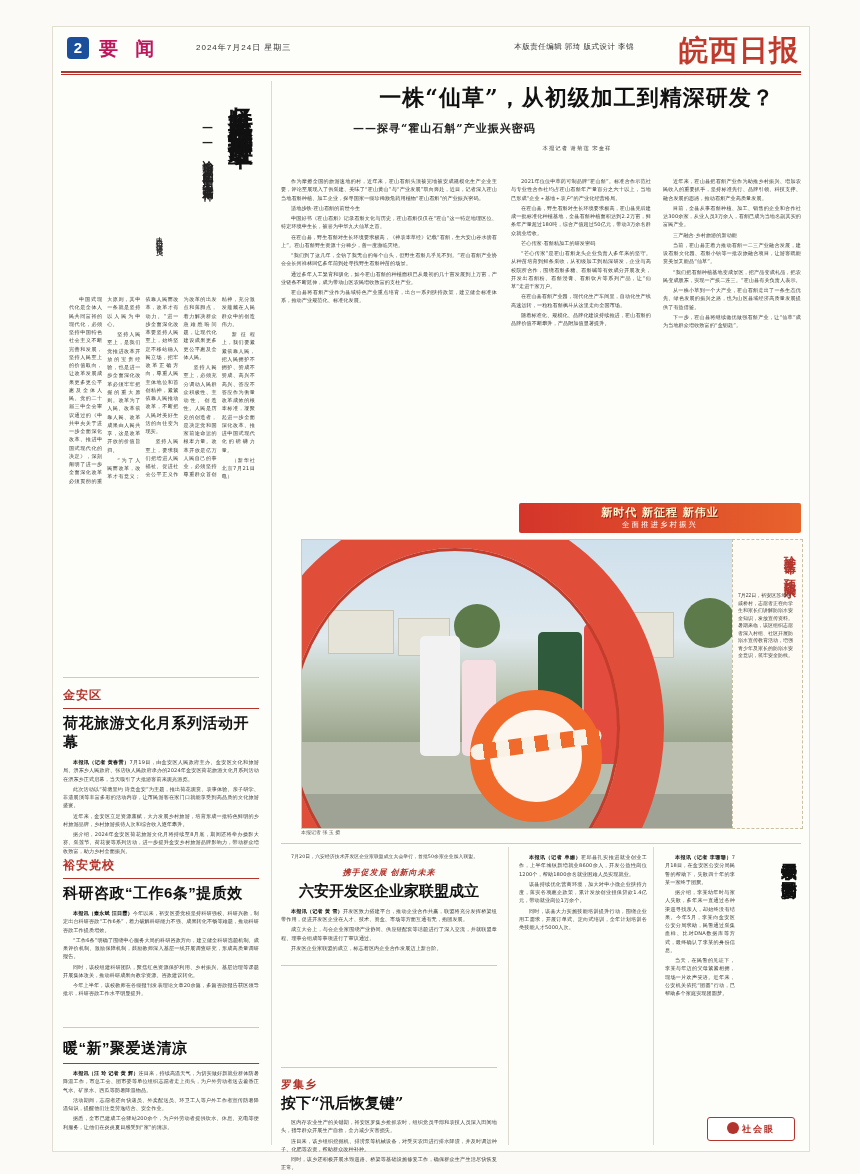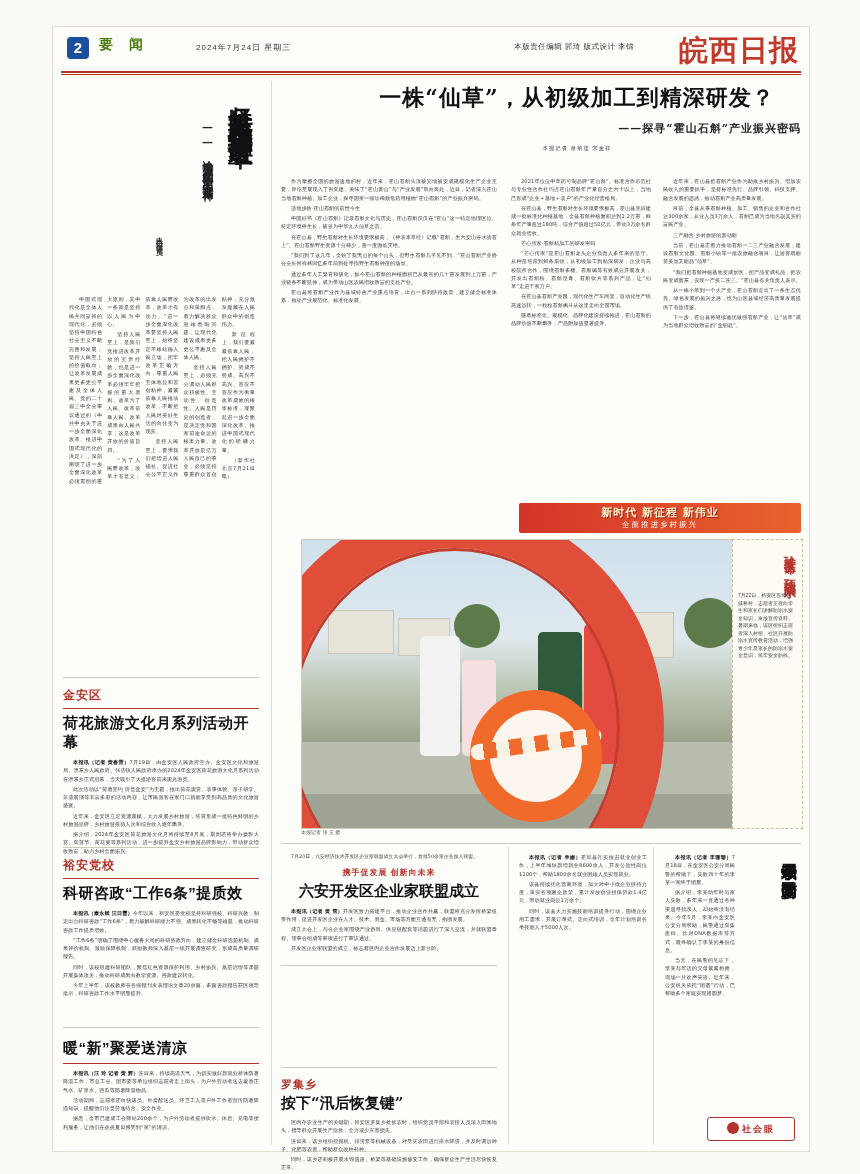--- a/index.html
+++ b/index.html
@@ -13,21 +13,21 @@
     background:#fdfdfa;border:1px solid #e2ded2;
   }
   
   .masthead{position:absolute;left:0;top:0;width:100%;height:46px;}
   .mh-rule{position:absolute;left:8px;right:8px;top:44px;height:2px;background:#b3342c;}
   .mh-rule2{position:absolute;left:8px;right:8px;top:47px;height:1px;background:#b3342c;}
   .pg-num{
     position:absolute;left:14px;top:10px;width:22px;height:22px;border-radius:4px;
     background:#1b4f9c;color:#fff;font-size:15px;font-weight:bold;text-align:center;line-height:22px;
   }
-  .mh-sec{position:absolute;left:46px;top:9px;font-size:14px;letter-spacing:6px;color:#4d7c0f;font-weight:bold;}
+  .mh-sec{position:absolute;left:46px;top:9px;font-size:19px;letter-spacing:6px;color:#be185d;font-weight:bold;}
   .mh-date{position:absolute;left:122px;top:15px;font-size:8px;color:#333;letter-spacing:1px;margin-left:21px;}
   .mh-credit{position:absolute;right:175px;top:15px;font-size:7.5px;color:#333;letter-spacing:.5px;}
   .mh-title{
     position:absolute;right:10px;top:4px;font-size:29px;font-weight:bold;color:#c0392b;
     letter-spacing:1px;font-family:"DejaVu Serif","Liberation Serif",serif;
   }
   
   .col-rule{position:absolute;background:#ddd9cd;width:1px;}
   .hr{position:absolute;background:#cfcabb;height:1px;}
   .hrr{position:absolute;background:#b3342c;height:1px;}
@@ -49,21 +49,21 @@
   
   .lead-left{position:absolute;left:10px;top:54px;width:196px;height:590px;}
   .vt-main{position:absolute;right:6px;top:6px;font-size:25px;letter-spacing:3px;line-height:1.05;}
   .vt-sub{position:absolute;right:46px;top:40px;font-size:11px;letter-spacing:2px;color:#222;line-height:1.1;}
   .vt-auth{position:absolute;right:95px;top:150px;font-size:7px;letter-spacing:2px;color:#333;}
   .l-body{position:absolute;left:6px;top:214px;width:186px;height:380px;}
   .l-body .cols{column-count:5;column-gap:5px;}
   
   .center-lead{position:absolute;left:300px;top:56px;width:448px;}
   .cl-h1{font-size:22px;text-align:center;letter-spacing:1px;}
-  .cl-h2{font-size:11px;text-align:right;margin-top:8px;letter-spacing:1px;color:#222;}
+  .cl-h2{font-size:11px;text-align:left;margin-top:8px;letter-spacing:1px;color:#222;}
   .cl-by{margin-top:9px;}
   
   .cbox{position:absolute;}
   
   .banner{position:absolute;left:466px;top:476px;width:282px;height:30px;
     background:linear-gradient(90deg,#d4342a,#e8632c);border-radius:2px;overflow:hidden;}
   .banner-txt{color:#fff8d0;font-weight:bold;font-size:11px;letter-spacing:1px;text-align:center;padding-top:2px;
      font-family:"DejaVu Serif","Liberation Serif",serif;text-shadow:1px 1px 0 #8d1c13;}
   .banner-sub{color:#fff;font-size:7.5px;text-align:center;letter-spacing:2px;}
   .photo{position:absolute;left:248px;top:512px;width:430px;height:288px;overflow:hidden;border:1px solid #cfcabb;}
@@ -232,21 +232,21 @@
       <div class="ps-t">7月22日，裕安区苏埠镇戚桥村，志愿者正在向学生和家长们讲解防溺水安全知识，发放宣传资料。暑期来临，该区组织志愿者深入村组、社区开展防溺水宣传教育活动，增强青少年及家长的防溺水安全意识，筑牢安全防线。</div>
     </div>
     <div class="ph-cap">本报记者 张 玉 摄</div>
 
     <div class="hr" style="left:228px;top:816px;width:520px;"></div>
 
     <div style="position:absolute;left:228px;top:826px;width:216px;">
       <div class="body-text" style="font-size:4.8px;" id="mb0pre">
           <p>7月20日，六安经济技术开发区企业家联盟成立大会举行，首批50余家企业加入联盟。</p>
         </div>
-      <div class="kicker ctr" style="margin-top:6px;font-size:8px;">携手促发展  创新向未来</div>
+      <div class="kicker ctr" style="margin-top:6px;font-size:8px;font-style:italic;">携手促发展  创新向未来</div>
       <div class="hdl ctr" style="font-size:15px;margin-top:4px;">六安开发区企业家联盟成立</div>
       <div class="body-text" style="margin-top:6px;" id="mb1">
           <p><span class="hl">本报讯（记者 黄 雪）</span>开发区致力搭建平台，推动企业合作共赢，联盟将充分发挥桥梁纽带作用，促进开发区企业在人才、技术、资金、市场等方面互通有无，抱团发展。</p>
           <p>成立大会上，与会企业家围绕产业协同、供应链配套等话题进行了深入交流，并就联盟章程、理事会组成等事项进行了审议通过。</p>
           <p>开发区企业家联盟的成立，标志着区内企业合作发展迈上新台阶。</p>
         </div>
     </div>
 
     <div class="hr" style="left:228px;top:938px;width:216px;"></div>
 

